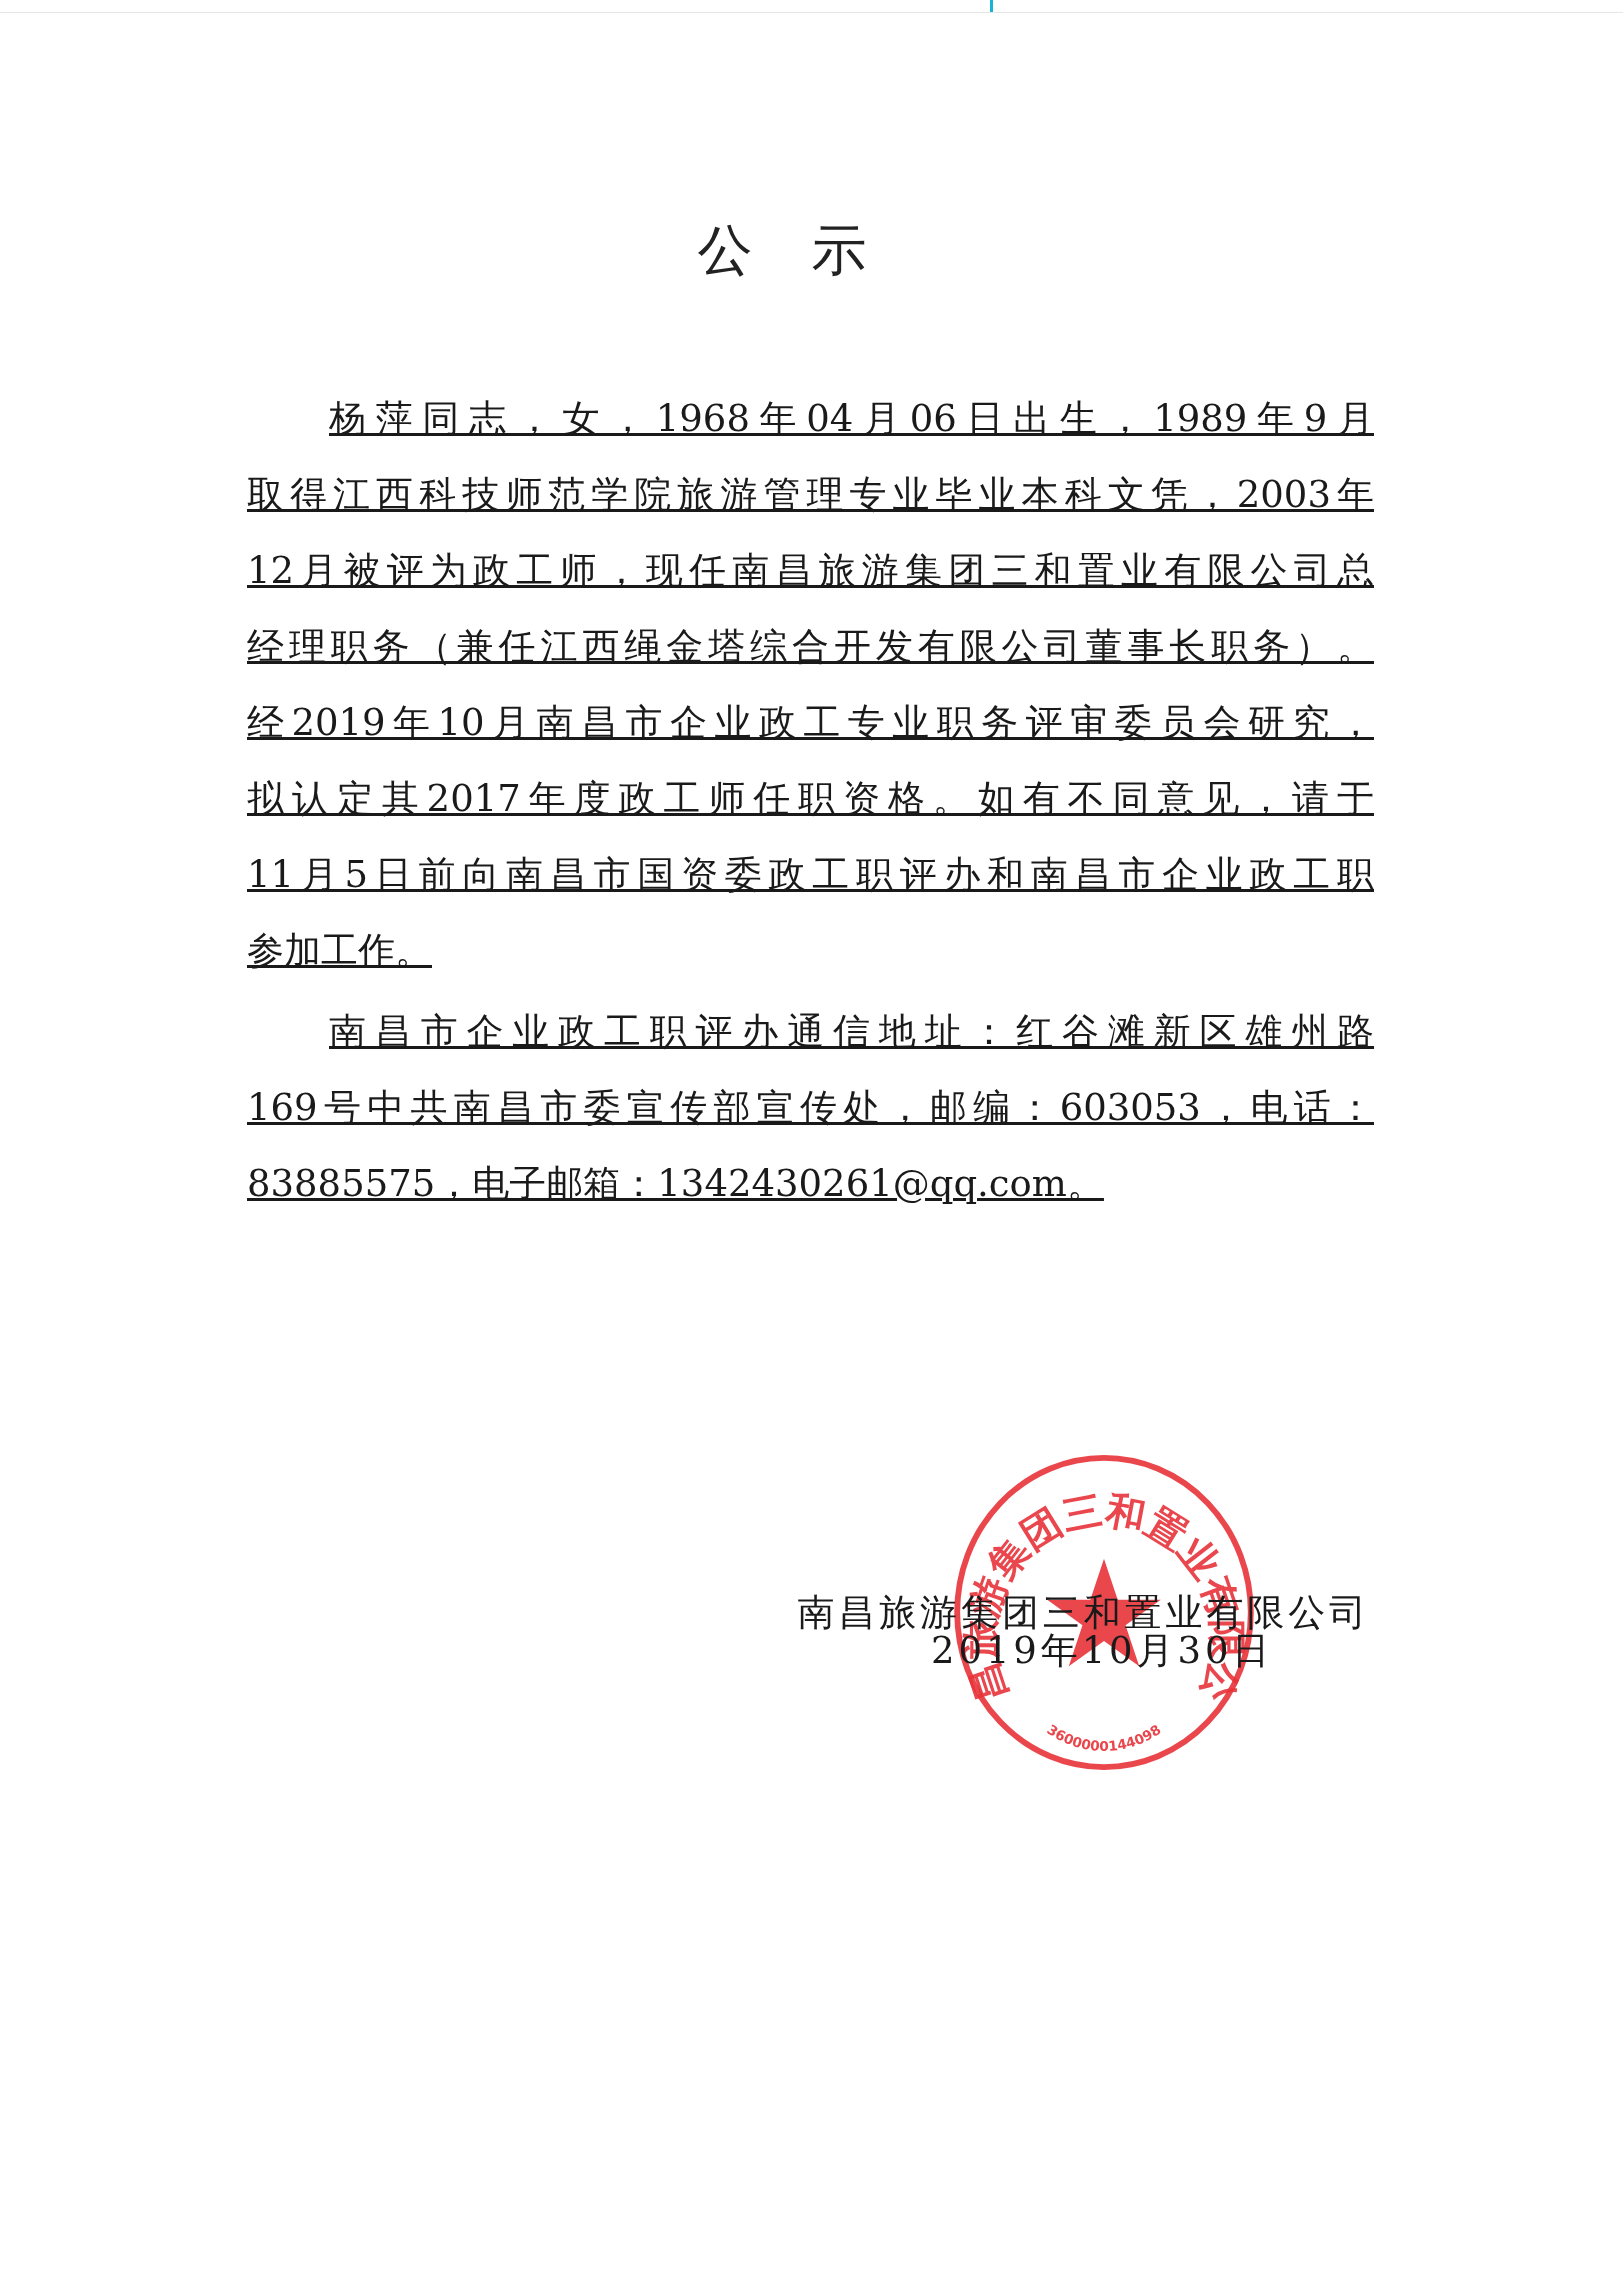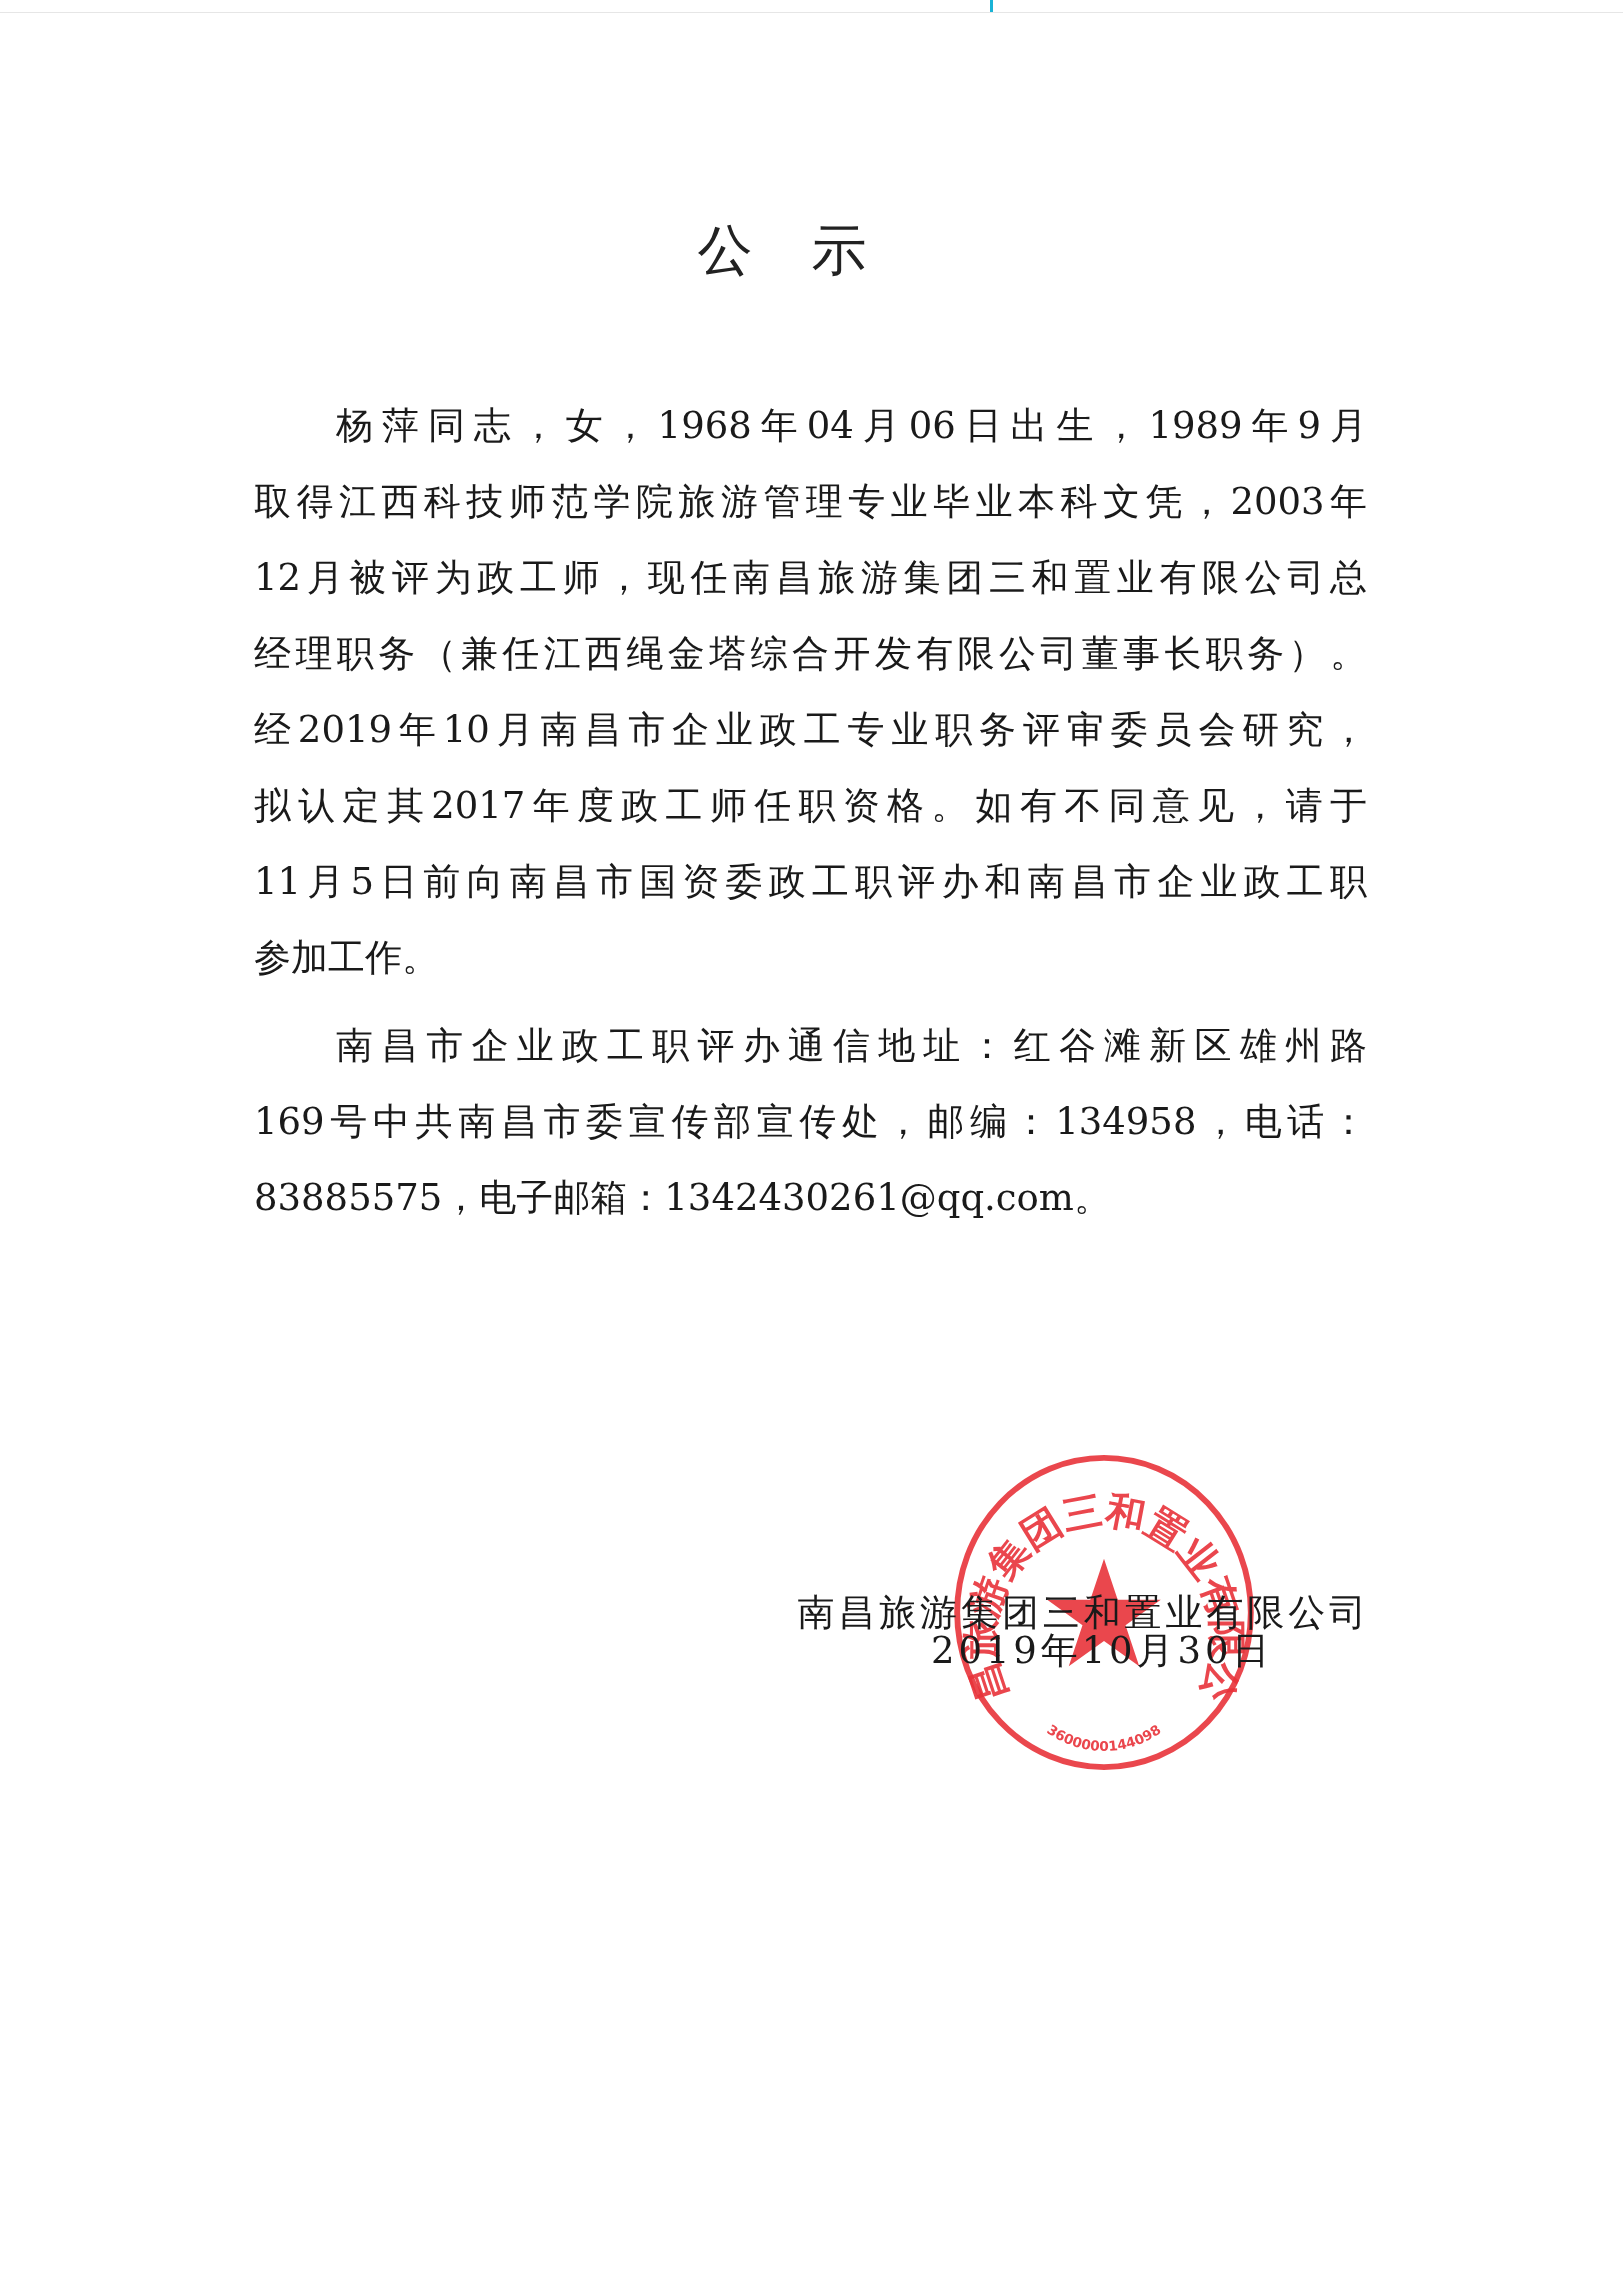--- a/index.html
+++ b/index.html
@@ -5,21 +5,21 @@
   html, body { margin: 0; padding: 0; background: #ffffff; }
   body { width: 1623px; height: 2293px; position: relative; overflow: hidden;
          font-family: "DejaVu Serif", "Liberation Serif", serif; color: #1a1a1a; }
   .scan-top { position: absolute; left: 0; top: 0; width: 1623px; height: 11.8px;
               border-bottom: 1px solid #e6e6e6; }
   .scan-mark { position: absolute; top: 0; width: 2.9px; height: 11.8px; background: #19b3d6; }
   .title { position: absolute; top: 214px; left: 0; width: 1623px; text-align: center;
            font-size: 55px; letter-spacing: 59px; font-weight: normal; color: #222; }
   .body { position: absolute; left: 242px; top: 376px; width: 1137px;
           font-size: 37px; line-height: 76px; text-align: justify; }
-  .body p { margin: 12px; }
+  .body p { margin: 5px; text-decoration: underline; }
   .line { display: block; white-space: nowrap; text-align-last: justify; text-align: justify; }
   .line.last { text-align-last: left; }
   .indent { padding-left: 82px; }
   .sign { position: absolute; left: 0; top: 1588px; width: 1370px; text-align: right;
           font-size: 37px; letter-spacing: 3.9px; }
   .date { position: absolute; left: 931px; top: 1626px; font-size: 37px; letter-spacing: 3.9px; }
   .seal { position: absolute; left: 947px; top: 1451px; width: 314px; height: 323px; }
 </style>
 </head>
 <body>
@@ -36,21 +36,21 @@
     <span class="line">取得江西科技师范学院旅游管理专业毕业本科文凭，2003年</span>
     <span class="line">12月被评为政工师，现任南昌旅游集团三和置业有限公司总</span>
     <span class="line">经理职务（兼任江西绳金塔综合开发有限公司董事长职务）。</span>
     <span class="line">经2019年10月南昌市企业政工专业职务评审委员会研究，</span>
     <span class="line">拟认定其2017年度政工师任职资格。如有不同意见，请于</span>
     <span class="line">11月5日前向南昌市国资委政工职评办和南昌市企业政工职</span>
     <span class="line last">参加工作。</span>
   </p>
   <p>
     <span class="line indent">南昌市企业政工职评办通信地址：红谷滩新区雄州路</span>
-    <span class="line">169号中共南昌市委宣传部宣传处，邮编：134958，电话：</span>
+    <span class="line">169号中共南昌市委宣传部宣传处，邮编：603053，电话：</span>
     <span class="line last">83885575，电子邮箱：1342430261@qq.com。</span>
   </p>
 </div>
 
 <svg class="seal" viewBox="0 0 320 330">
   <defs>
     <path id="sealArc" d="M 62 250 A 112 118 0 1 1 258 250"></path>
     <path id="codeArc" d="M 70 250 A 100 100 0 0 0 250 250"></path>
   </defs>
   <ellipse cx="160" cy="165" rx="150" ry="158" fill="none" stroke="#e8333a" stroke-width="6" opacity="0.9"></ellipse>

